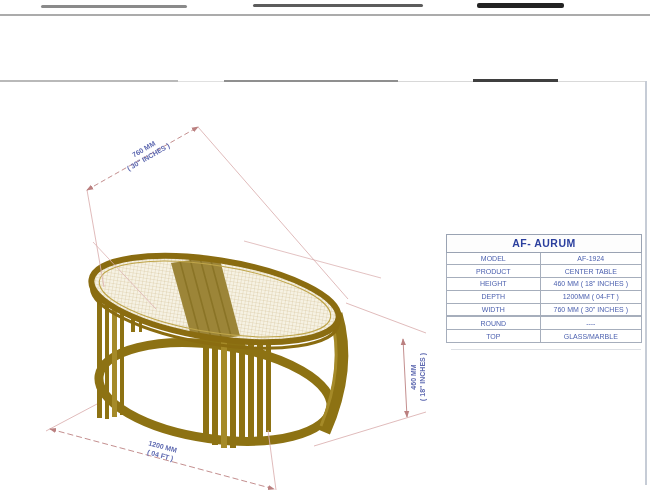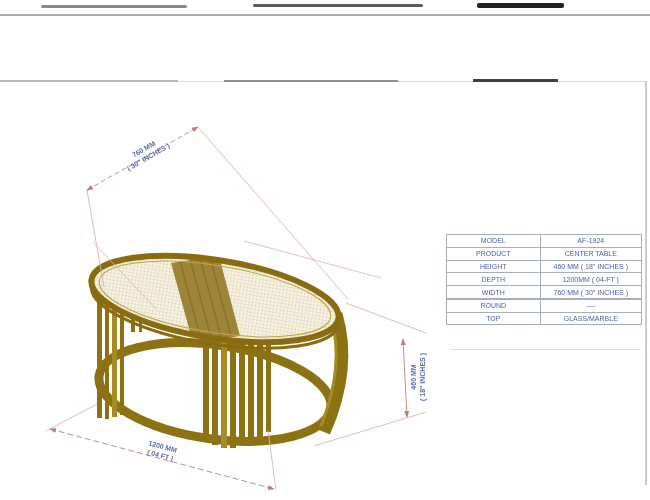--- a/index.html
+++ b/index.html
@@ -145,20 +145,23 @@
       </g>
     </g>
   </svg>
 
   <table class="spec">
     <colgroup>
         <col class="c1">
         <col class="c2">
       </colgroup>
     <tbody>
+        <tr>
+      <th colspan="2">AF- AURUM</th>
+    </tr>
     <tr>
       <td>MODEL</td>
       <td>AF-1924</td>
     </tr>
     <tr>
       <td>PRODUCT</td>
       <td>CENTER TABLE</td>
     </tr>
     <tr>
       <td>HEIGHT</td>

